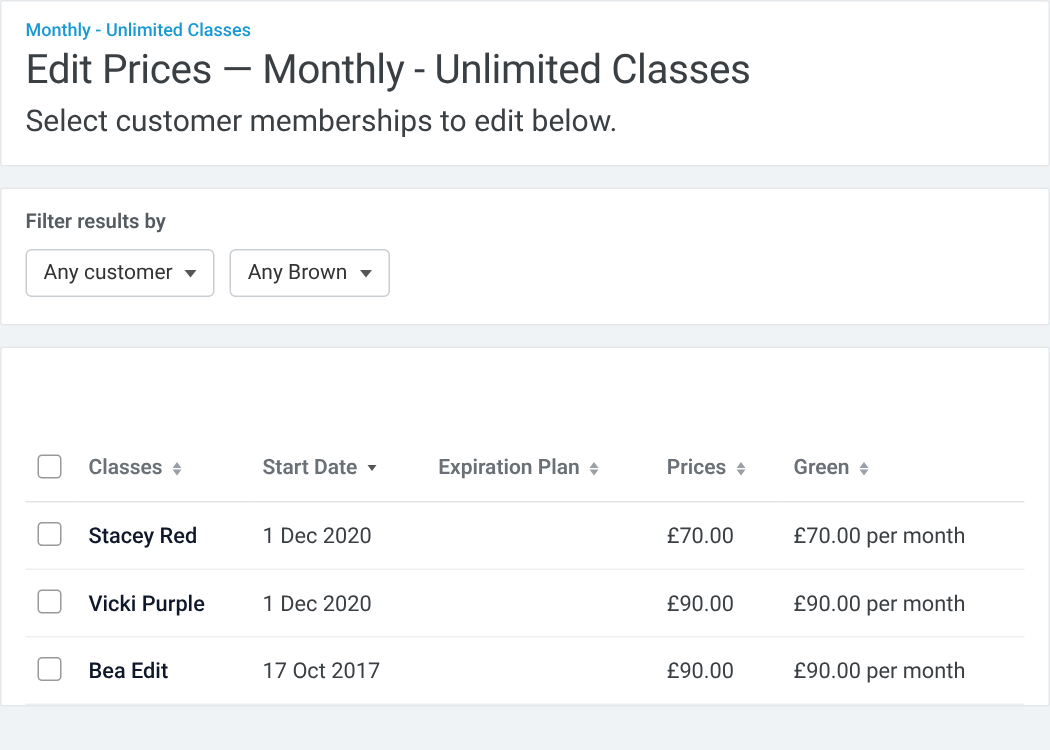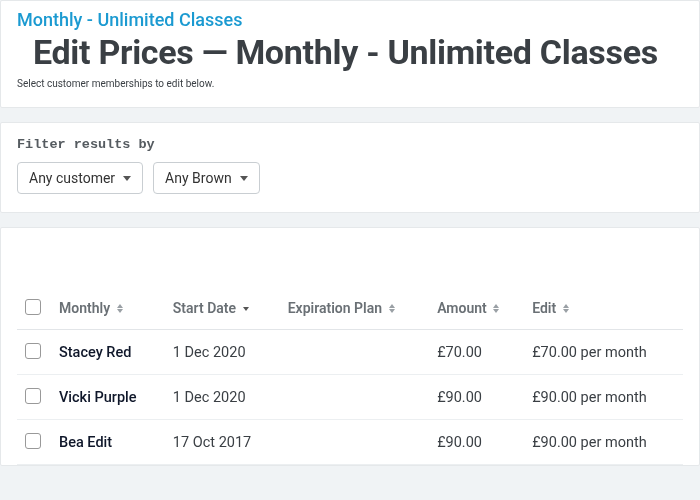--- a/index.html
+++ b/index.html
@@ -15,48 +15,46 @@
     background: #fff;
     border: 1px solid #e5e8ea;
     border-radius: 2px;
   }
   .header-panel {
     padding: 8px 16px 18px 16px;
     margin-bottom: 14px;
   }
   .breadcrumb {
     color: #1b9ad1;
-    font-size: 18px;
+    font-size: 12px;
     font-weight: 500;
     cursor: pointer;
     display: inline-block;
   }
   .page-title {
-    font-size: 34px;
-    font-weight: 700;
+    font-size: 27px;
+    font-weight: 400;
     color: #3a3f44;
     margin-top: 2px;
     letter-spacing: -0.3px;
-    margin-left: 16px;
   }
   .page-subtitle {
-    font-size: 10px;
+    font-size: 20px;
     color: #3a3f44;
     margin-top: 6px;
   }
   .filter-panel {
     padding: 14px 16px 18px 16px;
     margin-bottom: 14px;
   }
   .filter-label {
     font-size: 13.5px;
     font-weight: 600;
     color: #555b60;
     margin-bottom: 10px;
-    font-family: Liberation Mono, monospace;
   }
   .filter-row {
     display: flex;
     gap: 10px;
   }
   .dropdown {
     border: 1px solid #c9ced2;
     border-radius: 4px;
     background: #fff;
     padding: 7px 11px;
@@ -156,48 +154,48 @@
 </div>
 
 <div class="panel table-panel">
   <table>
     <thead>
       <tr>
         <th class="check-cell">
           <input type="checkbox" style="">
         </th>
         <th>
-          <span>Monthly</span>
+          <span>Classes</span>
           <span class="sort-icon">
               <span class="sort-up"></span>
               <span class="sort-down"></span>
             </span>
         </th>
         <th>
           <span>Start Date</span>
           <span class="sort-icon">
               <span class="sort-down active"></span>
             </span>
         </th>
         <th>
           <span>Expiration Plan</span>
           <span class="sort-icon">
               <span class="sort-up"></span>
               <span class="sort-down"></span>
             </span>
         </th>
         <th>
-          <span>Amount</span>
-          <span class="sort-icon">
-              <span class="sort-up"></span>
-              <span class="sort-down"></span>
-            </span>
-        </th>
-        <th>
-          <span>Edit</span>
+          <span>Prices</span>
+          <span class="sort-icon">
+              <span class="sort-up"></span>
+              <span class="sort-down"></span>
+            </span>
+        </th>
+        <th>
+          <span>Green</span>
           <span class="sort-icon">
               <span class="sort-up"></span>
               <span class="sort-down"></span>
             </span>
         </th>
       </tr>
     </thead>
     <tbody id="rows">
         <tr>
           <td class="check-cell"><input type="checkbox" style=""></td>

